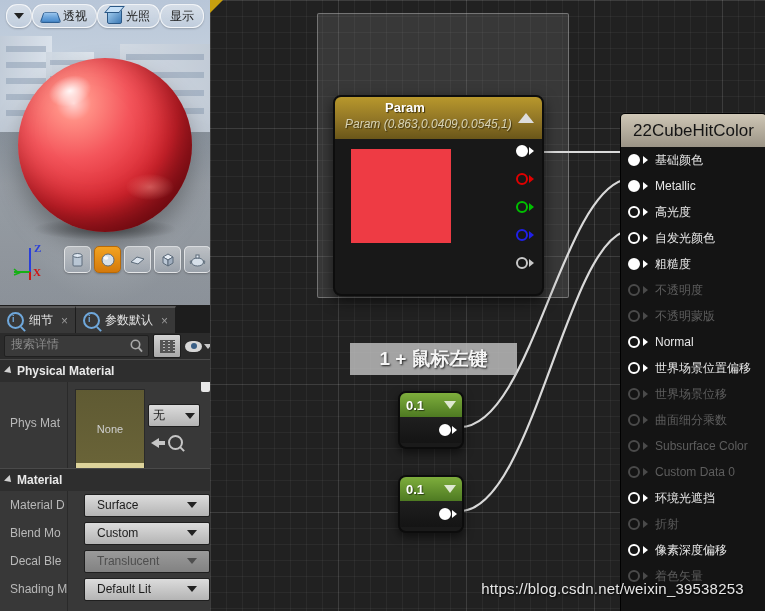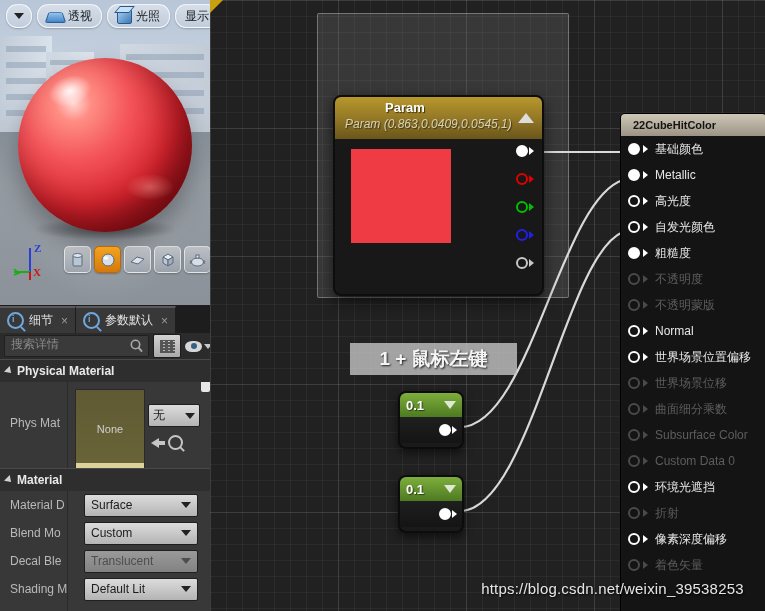--- a/index.html
+++ b/index.html
@@ -35,21 +35,21 @@
      box-shadow:0 14px 26px rgba(0,0,0,.35), inset -14px -16px 34px rgba(70,0,5,.55);}
   .sphere .hl{position:absolute;left:30px;top:18px;width:44px;height:30px;border-radius:50%;
      background:radial-gradient(ellipse at 50% 50%,rgba(255,255,255,.92),rgba(255,255,255,0) 70%);
      transform:rotate(-18deg);}
   .sphere .hl2{position:absolute;left:108px;top:116px;width:48px;height:26px;border-radius:50%;
      background:radial-gradient(ellipse at 50% 50%,rgba(255,160,150,.45),rgba(255,255,255,0) 72%);}
   .sphere-shadow{position:absolute;left:34px;top:218px;width:142px;height:22px;border-radius:50%;
      background:radial-gradient(ellipse,rgba(0,0,0,.42),rgba(0,0,0,0) 72%);}
 
   
-  .vp-toolbar{position:absolute;left:0;top:0;height:32px;display:flex;align-items:center;gap:5px;padding-left:6px;}
+  .vp-toolbar{position:absolute;left:0;top:0;height:32px;display:flex;align-items:center;padding-left:6px;}
   .vp-btn{height:22px;border-radius:11px;border:1px solid rgba(255,255,255,.75);
     background:linear-gradient(180deg,rgba(255,255,255,.42),rgba(200,212,226,.30));
     display:flex;align-items:center;gap:4px;padding:0 9px;color:#1b1b1b;font-size:12px;
     box-shadow:0 1px 2px rgba(0,0,0,.22);white-space:nowrap;cursor:pointer;}
   .vp-btn.arrow{padding:0 7px;}
   .ic-caret{width:0;height:0;border-left:5px solid transparent;border-right:5px solid transparent;border-top:6px solid #222;}
   .ic-persp{width:15px;height:11px;background:linear-gradient(180deg,#9dc7ef,#4a8ccd);
      border-radius:2px;transform:perspective(18px) rotateX(38deg);border:1px solid #2c5e93;}
   .ic-cube{width:13px;height:13px;background:linear-gradient(135deg,#a8d2f2,#3d79b5);
      border:1px solid #2a5785;border-radius:2px;position:relative;}
@@ -98,21 +98,21 @@
   .cat{height:22px;background:#2e2e2e;border-top:1px solid #4a4a4a;display:flex;align-items:center;
      padding-left:6px;font-weight:bold;font-size:12px;color:#e9e9e9;position:relative;z-index:3;}
   .cat .tri{width:0;height:0;border-top:4px solid transparent;border-bottom:4px solid transparent;
      border-left:6px solid #d0d0d0;margin-right:5px;transform:rotate(45deg);}
   .prow{height:28px;display:flex;align-items:center;position:relative;}
   .plabel{width:68px;padding-left:10px;color:#b9b9b9;font-size:12px;white-space:nowrap;overflow:hidden;flex:0 0 68px;}
   .splitter{position:absolute;left:67px;top:0;width:1px;height:252px;background:#2a2a2a;z-index:2;}
   .pctl{flex:1;padding-left:6px;display:flex;align-items:center;gap:5px;}
   .combo{height:21px;min-width:100px;border:1px solid #1f1f1f;border-radius:2px;
      background:linear-gradient(180deg,#dcdcdc,#b4b4b4);color:#1c1c1c;font-size:12px;
-     display:flex;align-items:center;justify-content:space-between;padding:0 6px;cursor:pointer;}
+     display:flex;align-items:center;justify-content:space-between;padding:0 12px;cursor:pointer;}
   .combo.dis{background:linear-gradient(180deg,#9a9a9a,#828282);color:#4e4e4e;}
   .combo .cdk{width:0;height:0;border-left:5px solid transparent;border-right:5px solid transparent;border-top:6px solid #222;margin-left:8px;}
   .combo.dis .cdk{border-top-color:#4e4e4e;}
 
   .physmat{position:absolute;left:75px;top:389px;width:68px;height:78px;
      background:linear-gradient(180deg,#5f5a33,#6a6438);border:1px solid #2a2a2a;
      display:flex;align-items:center;justify-content:center;color:#cfcfcf;font-size:11px;}
   .physmat:after{content:"";position:absolute;left:0;bottom:0;width:100%;height:5px;background:#ddd39a;}
   .pm-right{position:absolute;left:148px;top:404px;width:56px;}
   .pm-combo{height:21px;width:42px;border:1px solid #1f1f1f;border-radius:2px;
@@ -177,22 +177,22 @@
      display:flex;align-items:center;justify-content:space-between;padding:0 6px;}
   .snode-val{color:#fff;font-size:13px;font-weight:bold;text-shadow:1px 1px 1px rgba(0,0,0,.55);}
   .snode-dn{width:0;height:0;border-left:6px solid transparent;border-right:6px solid transparent;
      border-top:8px solid #dfe8d2;cursor:pointer;}
   .snode-body{height:26px;display:flex;align-items:center;justify-content:flex-end;padding-right:5px;
      background:linear-gradient(180deg,#1f1f1f,#141414);}
 
   
   .mnode{position:absolute;left:410px;top:113px;width:145px;height:498px;
      background:#141414;border:1px solid #000;border-radius:5px 5px 0 0;overflow:hidden;}
-  .mnode-head{height:22px;background:linear-gradient(180deg,#cfc7b6,#9b9486);
-     display:flex;align-items:center;padding-left:12px;color:#141414;font-size:11px;font-weight:bold;}
+  .mnode-head{height:33px;background:linear-gradient(180deg,#cfc7b6,#9b9486);
+     display:flex;align-items:center;padding-left:12px;color:#141414;font-size:17px;font-weight:normal;}
   .mrow{height:26px;display:flex;align-items:center;gap:7px;padding-left:7px;color:#e7e7e7;font-size:12px;}
   .mrow.off{color:#5d5d5d;}
   .mdot{width:12px;height:12px;border-radius:50%;box-sizing:border-box;flex:0 0 auto;}
   .mdot.fill{background:#fff;border:2px solid #fff;}
   .mdot.hollow{background:transparent;border:2px solid #fff;}
   .mdot.offd{border:2px solid #4a4a4a;background:transparent;}
   .mtri{width:0;height:0;border-top:4px solid transparent;border-bottom:4px solid transparent;
      border-left:5px solid #fff;margin-left:-4px;flex:0 0 auto;}
   .mtri.offt{border-left-color:#4a4a4a;}
 

